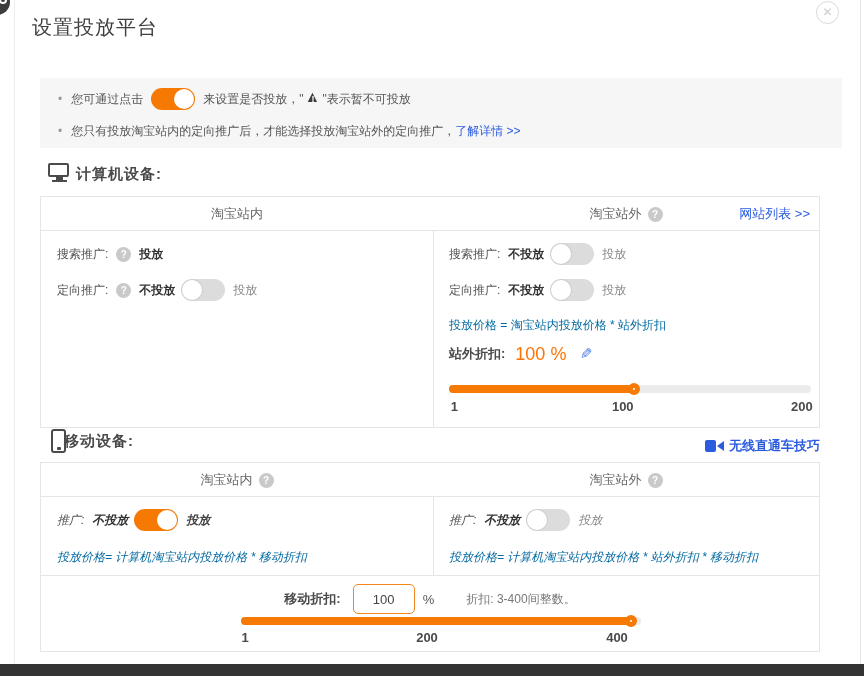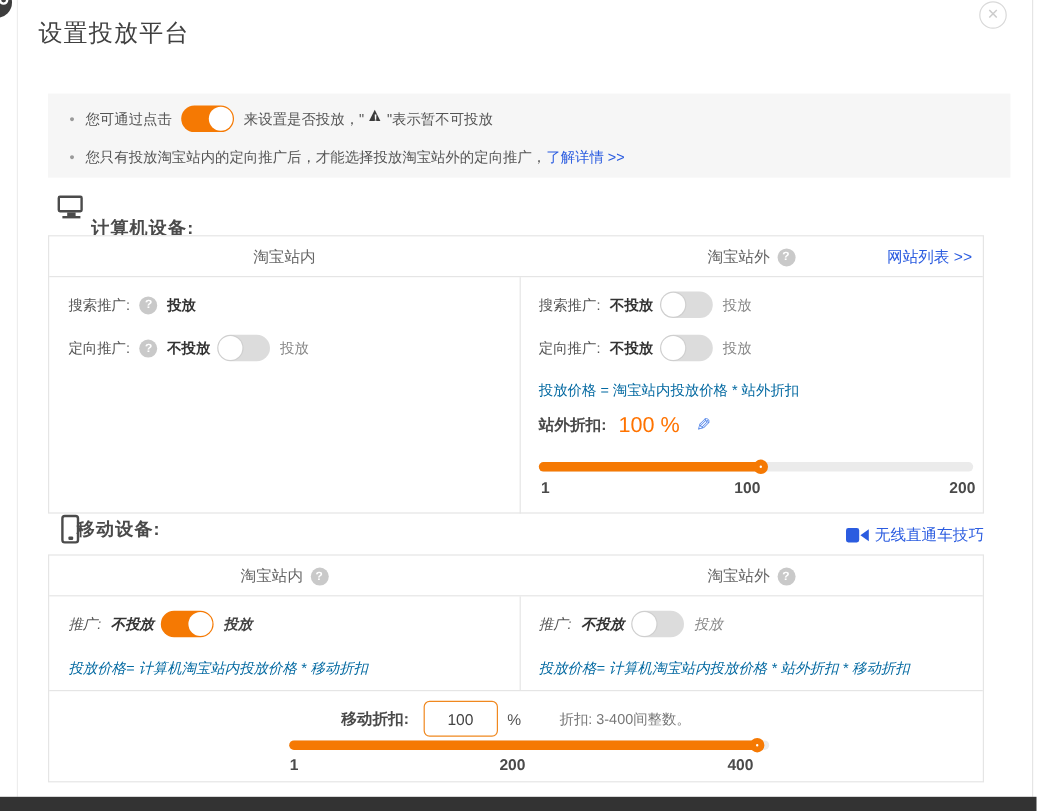--- a/index.html
+++ b/index.html
@@ -127,21 +127,21 @@
       <span>您只有投放淘宝站内的定向推广后，才能选择投放淘宝站外的定向推广，</span>
       <a class="link">了解详情 &gt;&gt;</a>
     </div>
   </div>
 
   <div class="monitor-icon">
     <div class="screen"></div>
       <div class="stand"></div>
       <div class="base"></div>
   </div>
-  <div class="section-title" style="left:76px; top:165px;margin-top:16px;">计算机设备:</div>
+  <div class="section-title" style="left:76px; top:165px;">计算机设备:</div>
 
   <div class="tbl" style="top:196px; height:232px;">
     <div class="tbl-header">
       <div class="cell cell-left">
         <span>淘宝站内</span>
       </div>
       <div class="cell cell-right">
         <span>淘宝站外</span>
         <span class="help-icon">?</span>
       </div>
@@ -202,21 +202,21 @@
         <span style="left:48%;">100</span>
         <span style="left:97.5%;">200</span>
       </div>
     </div>
   </div>
 
   <div class="phone-icon">
       <div class="dot"></div>
     </div>
   <div class="section-title" style="left:64px; top:432px;">移动设备:</div>
-  <div class="tips-link" style="right:44px;">
+  <div class="tips-link" style="right:44px;font-weight:bold;">
     <span class="video-icon">
         <span class="vbody"></span>
         <span class="vlens"></span>
       </span>
     <a class="link">无线直通车技巧</a>
   </div>
 
   <div class="tbl" style="top:462px; height:190px;">
     <div class="tbl-header">
       <div class="cell cell-left">

